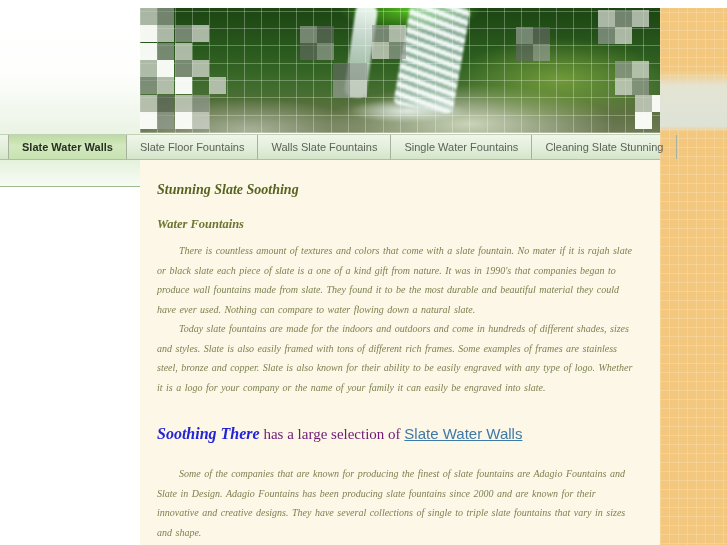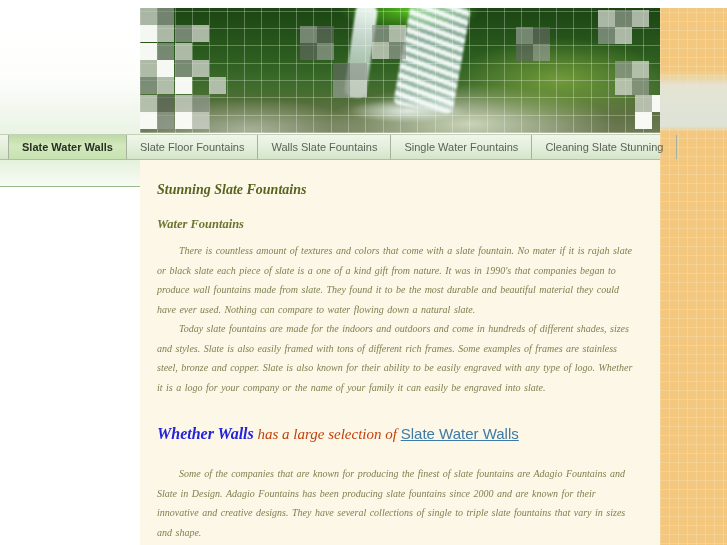--- a/index.html
+++ b/index.html
@@ -104,21 +104,21 @@
   }
   .body-text p {
     font-size:10px; font-style:italic; color:#7e8251; line-height:19.5px;
     text-indent:22px; margin:0; word-spacing:1px;
   }
   #promo { margin:26px 0 19px 0; font-size:16px; line-height:22px; }
   #promo .brand {
     font-style:italic; font-weight:bold; color:#2323da; font-size:16px;
     text-decoration:none; cursor:pointer;
   }
-  #promo .mid { font-style:italic; color:#c2410c; font-size:15px;text-align:right; }
+  #promo .mid { color:#701a75; font-size:15px;text-align:right; }
   #promo .link {
     font-family:"Liberation Sans", sans-serif; font-style:normal; font-size:15px;
     color:#3e7aa8; text-decoration:underline; cursor:pointer;
   }
 </style>
 </head>
 <body>
 
 <div id="page">
 
@@ -196,30 +196,30 @@
     <div class="tab">Slate Floor Fountains</div>
     <div class="tab">Walls Slate Fountains</div>
     <div class="tab">Single Water Fountains</div>
     <div class="tab">Cleaning Slate Stunning</div>
   </div>
 
   <div id="left-strip"></div>
   <div id="left-rest"></div>
 
   <div id="content">
-    <h1>Stunning Slate Fountains</h1>
+    <h1>Stunning Slate Soothing</h1>
     <h2>Water Fountains</h2>
 
     <div class="body-text">
       <p>There is countless amount of textures and colors that come with a slate fountain. No mater if it is rajah slate or black slate each piece of slate is a one of a kind gift from nature. It was in 1990's that companies began to produce wall fountains made from slate. They found it to be the most durable and beautiful material they could have ever used. Nothing can compare to water flowing down a natural slate.</p>
       <p>Today slate fountains are made for the indoors and outdoors and come in hundreds of different shades, sizes and styles. Slate is also easily framed with tons of different rich frames. Some examples of frames are stainless steel, bronze and copper. Slate is also known for their ability to be easily engraved with any type of logo. Whether it is a logo for your company or the name of your family it can easily be engraved into slate.</p>
     </div>
 
     <div id="promo">
-      <span class="brand">Whether Walls</span><span class="mid"> has a large selection of </span><span class="link">Slate Water Walls</span>
+      <span class="brand">Soothing There</span><span class="mid"> has a large selection of </span><span class="link">Slate Water Walls</span>
     </div>
 
     <div class="body-text">
       <p>Some of the companies that are known for producing the finest of slate fountains are Adagio Fountains and Slate in Design. Adagio Fountains has been producing slate fountains since 2000 and are known for their innovative and creative designs. They have several collections of single to triple slate fountains that vary in sizes and shape.</p>
 
     </div>
   </div>
 
 </div>
 

